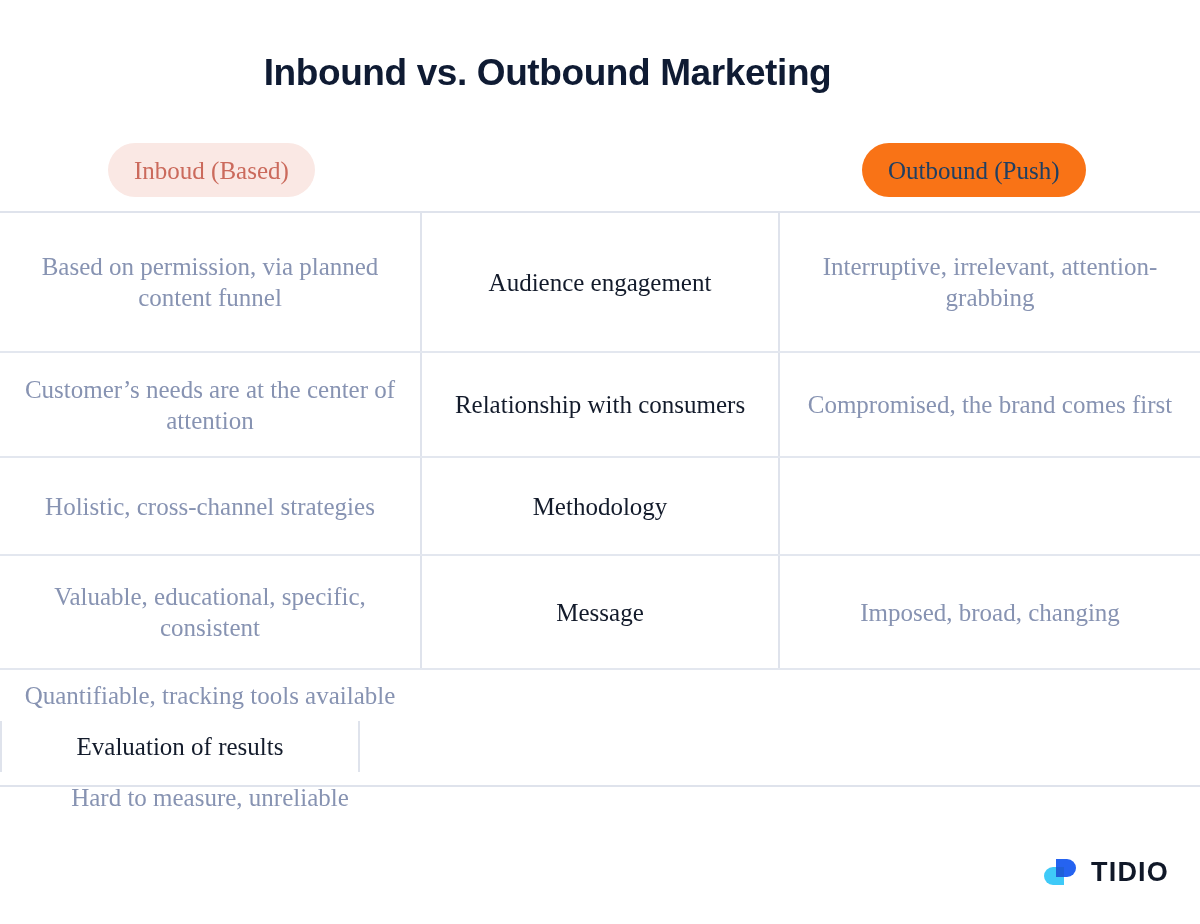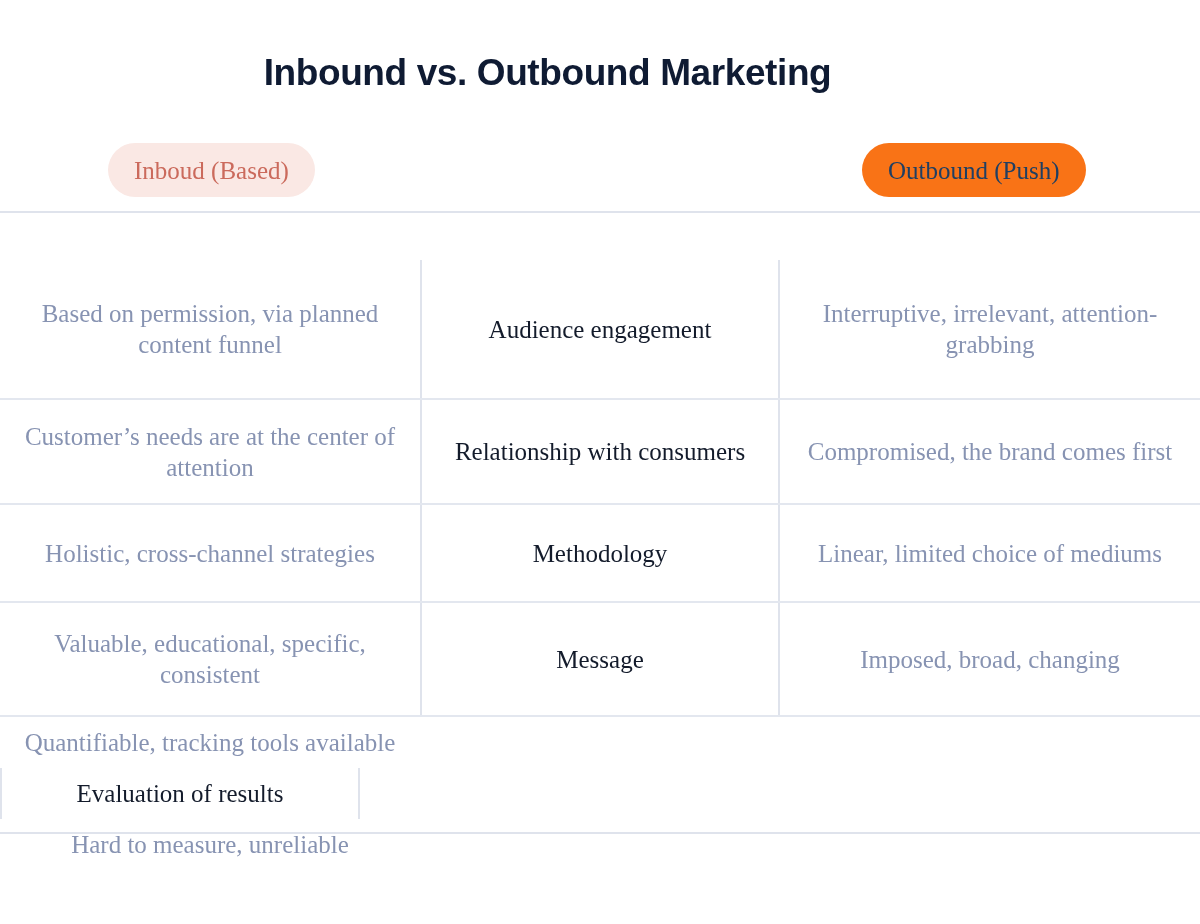--- a/index.html
+++ b/index.html
@@ -104,21 +104,21 @@
   .cell-mid {
     width: 360px;
     font-size: 25px;
     color: #131b2b;
     border-left: 2px solid #dfe3ec;
     border-right: 2px solid #dfe3ec;
   }
 
   .cell-right { width: 420px; }
 
-  .r1 { height: 140px; margin-top: 47px; }
+  .r1 { height: 140px; }
   .r2 { height: 105px; }
   .r3 { height: 98px; }
   .r4 { height: 114px; }
   .r5 { height: 115px; flex-direction: column; }
 
   
   .logo {
     position: absolute;
     left: 1040px;
     top: 852px;
@@ -164,31 +164,40 @@
 
     <div class="row r2">
       <div class="cell cell-side">Customer’s needs are at the center of attention</div>
       <div class="cell cell-mid">Relationship with consumers</div>
       <div class="cell cell-side cell-right">Compromised, the brand comes first</div>
     </div>
 
     <div class="row r3">
       <div class="cell cell-side">Holistic, cross-channel strategies</div>
       <div class="cell cell-mid">Methodology</div>
-      <div class="cell cell-side cell-right">Linear, limited choice of mediums</div>
     </div>
 
     <div class="row r4">
       <div class="cell cell-side">Valuable, educational, specific, consistent</div>
       <div class="cell cell-mid">Message</div>
       <div class="cell cell-side cell-right">Imposed, broad, changing</div>
     </div>
 
     <div class="row r5">
       <div class="cell cell-side">Quantifiable, tracking tools available</div>
       <div class="cell cell-mid">Evaluation of results</div>
       <div class="cell cell-side cell-right">Hard to measure, unreliable</div>
     </div>
 
   </div>
 
+  <div class="logo">
+    <span class="logo-mark">
+      <svg width="40" height="40" viewBox="0 0 40 40" aria-hidden="true">
+        <path d="M16 7 H27 A9 9 0 0 1 27 25 H16 Z" fill="#2563f0"></path>
+        <path d="M24 33 H13 A9 9 0 0 1 13 15 H24 Z" fill="#2fc6f7" fill-opacity="0.92"></path>
+        <path d="M16 15 H24 V25 H16 Z" fill="#1f5fd8"></path>
+      </svg>
+    </span>
+    <span class="logo-word">TIDIO</span>
+  </div>
 
 </div>
 
 </body></html>

